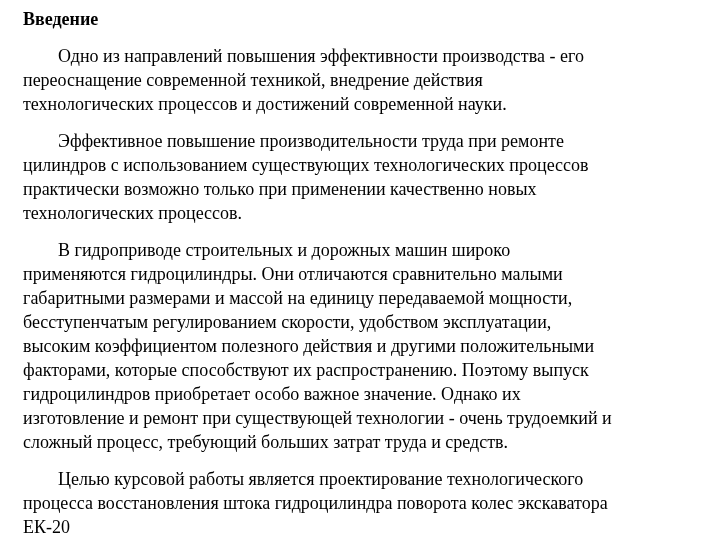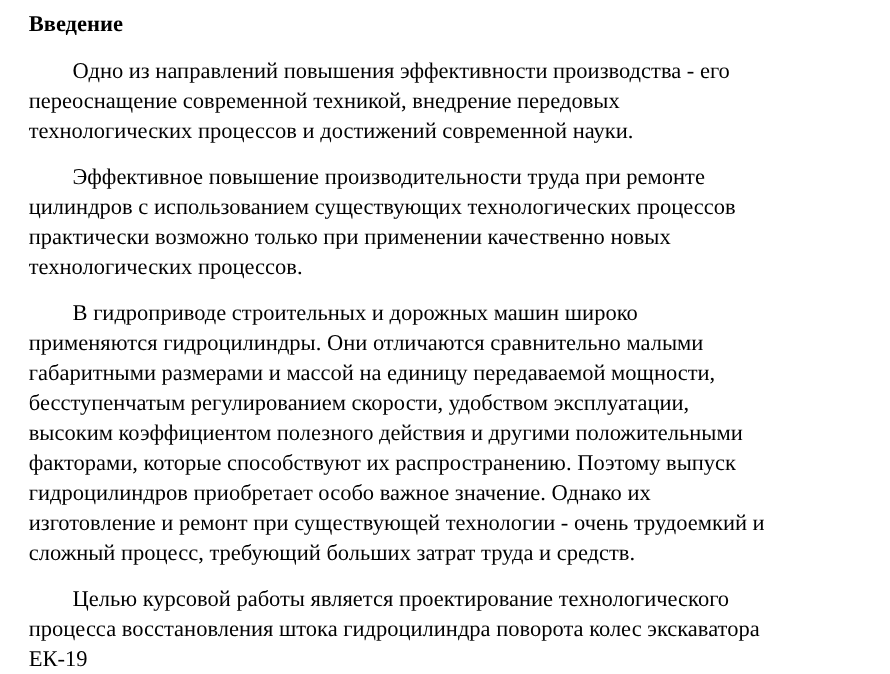--- a/index.html
+++ b/index.html
@@ -38,34 +38,34 @@
     text-align: left;
   }
 </style>
 </head>
 <body>
 
 <div class="doc-page">
   <h1 class="doc-heading">Введение</h1>
 
   <p class="doc-paragraph">Одно из направлений повышения эффективности производства - его
-переоснащение современной техникой, внедрение передовых
+переоснащение современной техникой, внедрение действия
 технологических процессов и достижений современной науки.</p>
 
   <p class="doc-paragraph">Эффективное повышение производительности труда при ремонте
 цилиндров с использованием существующих технологических процессов
 практически возможно только при применении качественно новых
 технологических процессов.</p>
 
   <p class="doc-paragraph">В гидроприводе строительных и дорожных машин широко
 применяются гидроцилиндры. Они отличаются сравнительно малыми
 габаритными размерами и массой на единицу передаваемой мощности,
 бесступенчатым регулированием скорости, удобством эксплуатации,
 высоким коэффициентом полезного действия и другими положительными
 факторами, которые способствуют их распространению. Поэтому выпуск
 гидроцилиндров приобретает особо важное значение. Однако их
 изготовление и ремонт при существующей технологии - очень трудоемкий и
 сложный процесс, требующий больших затрат труда и средств.</p>
 
   <p class="doc-paragraph">Целью курсовой работы является проектирование технологического
 процесса восстановления штока гидроцилиндра поворота колес экскаватора
-ЕК-19</p>
+ЕК-20</p>
 </div>
 
 </body></html>

